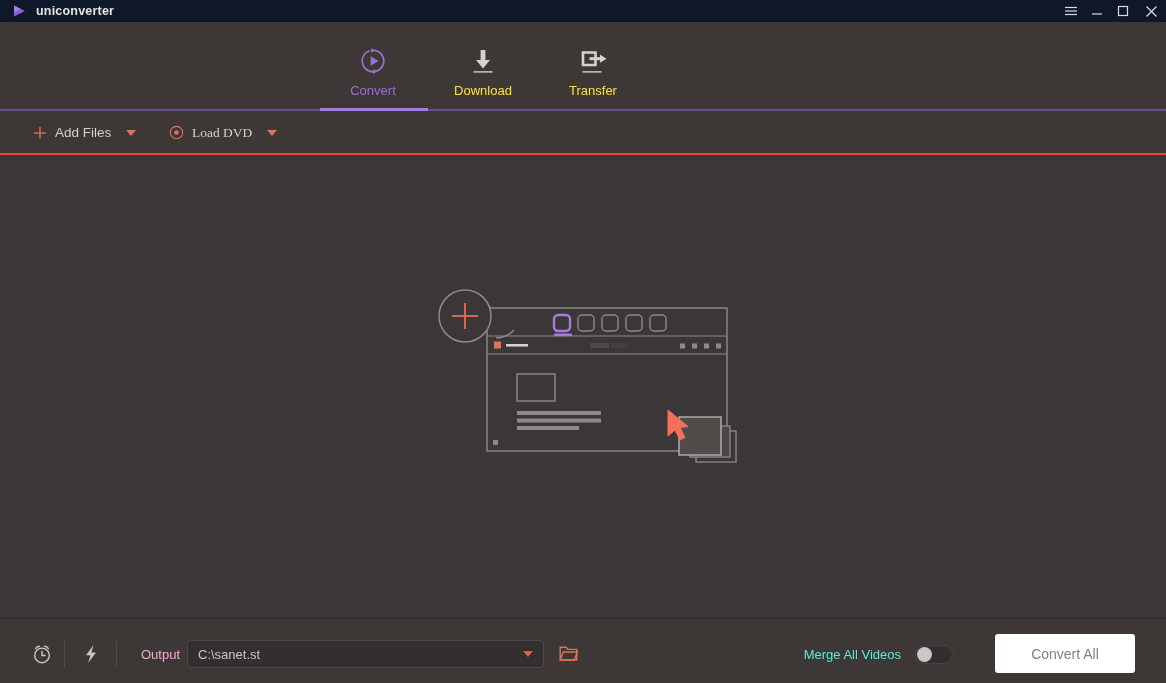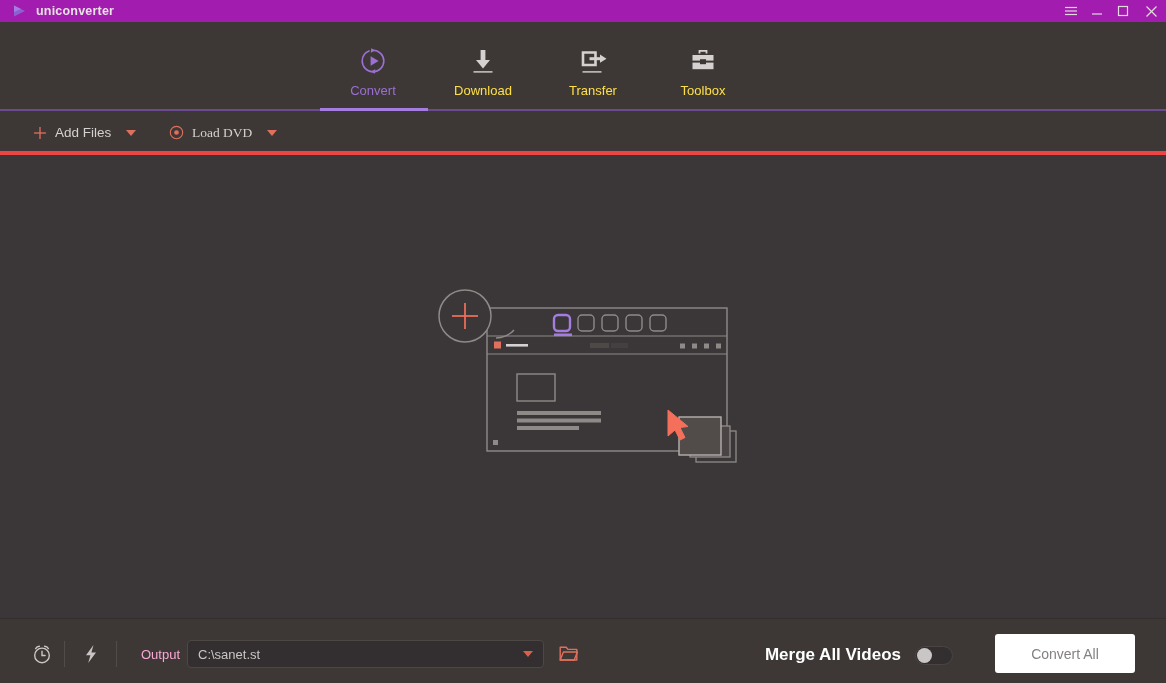--- a/index.html
+++ b/index.html
@@ -14,21 +14,21 @@
   #app {
     position: relative;
     width: 1166px; height: 683px;
     background: #3b3739;
   }
 
   
   .titlebar {
     position: absolute; left: 0; top: 0;
     width: 1166px; height: 22px;
-    background: #a21caf;
+    background: #0f172a;
     display: flex; align-items: center;
   }
   .brand {
     display: flex; align-items: center; gap: 9px;
     padding-left: 11px;
   }
   .brand-logo { width: 16px; height: 16px; display: block; }
   .brand-name {
     color: #e6e3e2; font-size: 12.5px; font-weight: bold;
     letter-spacing: .2px;
@@ -80,21 +80,21 @@
     position: absolute; left: 320px; top: 108px;
     width: 108px; height: 3px;
     background: #a57ce0;
   }
 
   
   .toolbar {
     position: absolute; left: 0; top: 111px;
     width: 1166px; height: 44px;
     background: #3d3836;
-    border-bottom: 4px solid #ef4444;
+    border-bottom: 2px solid #ef4444;
   }
   .tb-btn {
     position: absolute; top: 0; height: 43px;
     display: flex; align-items: center; gap: 8px;
   }
   .tb-addfiles { left: 33px; }
   .tb-loaddvd  { left: 169px; font-family: Liberation Serif, serif; }
   .tb-label { font-size: 13.5px; color: #d4d1d0; }
   .plus-icon { width: 14px; height: 14px; display:block; }
   .dvd-icon  { width: 15px; height: 15px; display:block; }
@@ -198,21 +198,21 @@
   .folder-btn {
     position: absolute; left: 559px; top: 645px;
     width: 19px; height: 17px;
   }
   .folder-btn svg { display: block; }
 
   .merge {
     position: absolute; right: 213px; top: 645px;
     display: flex; align-items: center; gap: 14px;
   }
-  .merge-label { font-size: 17px; color: #ffffff; font-weight: bold; }
+  .merge-label { font-size: 13px; color: #5eead4; }
   .toggle {
     width: 38px; height: 19px;
     background: #332f30;
     border-radius: 10px;
     position: relative;
     border: 1px solid #4a4543;
   }
   .toggle-knob {
     position: absolute; left: 1px; top: 1px;
     width: 15px; height: 15px; border-radius: 50%;
@@ -305,31 +305,20 @@
           <svg width="34" height="32" viewBox="0 0 34 32">
             <path d="M7 7.5 h12.5 v12.5 H7 z" fill="none" stroke="#d4d1d0" stroke-width="2.6"></path>
             <rect x="13.5" y="12.2" width="12" height="3" fill="#d4d1d0"></rect>
             <polygon points="24,9.6 30.5,13.7 24,17.8" fill="#d4d1d0"></polygon>
             <rect x="6.5" y="26.2" width="19" height="1.4" fill="#d4d1d0"></rect>
           </svg>
         </div>
         <div class="navlabel">Transfer</div>
       </div>
 
-      <div class="navitem">
-        <div class="navicon">
-          <svg width="32" height="32" viewBox="0 0 32 32">
-            <path d="M12.5 8.5 v-2.6 h7 v2.6" fill="none" stroke="#d4d1d0" stroke-width="1.8"></path>
-            <rect x="5.5" y="10" width="21" height="5.6" fill="#d4d1d0"></rect>
-            <rect x="5.5" y="17.6" width="21" height="6.6" fill="#d4d1d0"></rect>
-            <rect x="13" y="14.2" width="6" height="5" fill="#3d3836"></rect>
-          </svg>
-        </div>
-        <div class="navlabel">Toolbox</div>
-      </div>
 
     </div>
   </div>
 
   <div class="accentline"></div>
   <div class="accentline-active"></div>
 
   <div class="toolbar">
 
     <div class="tb-btn tb-addfiles">

